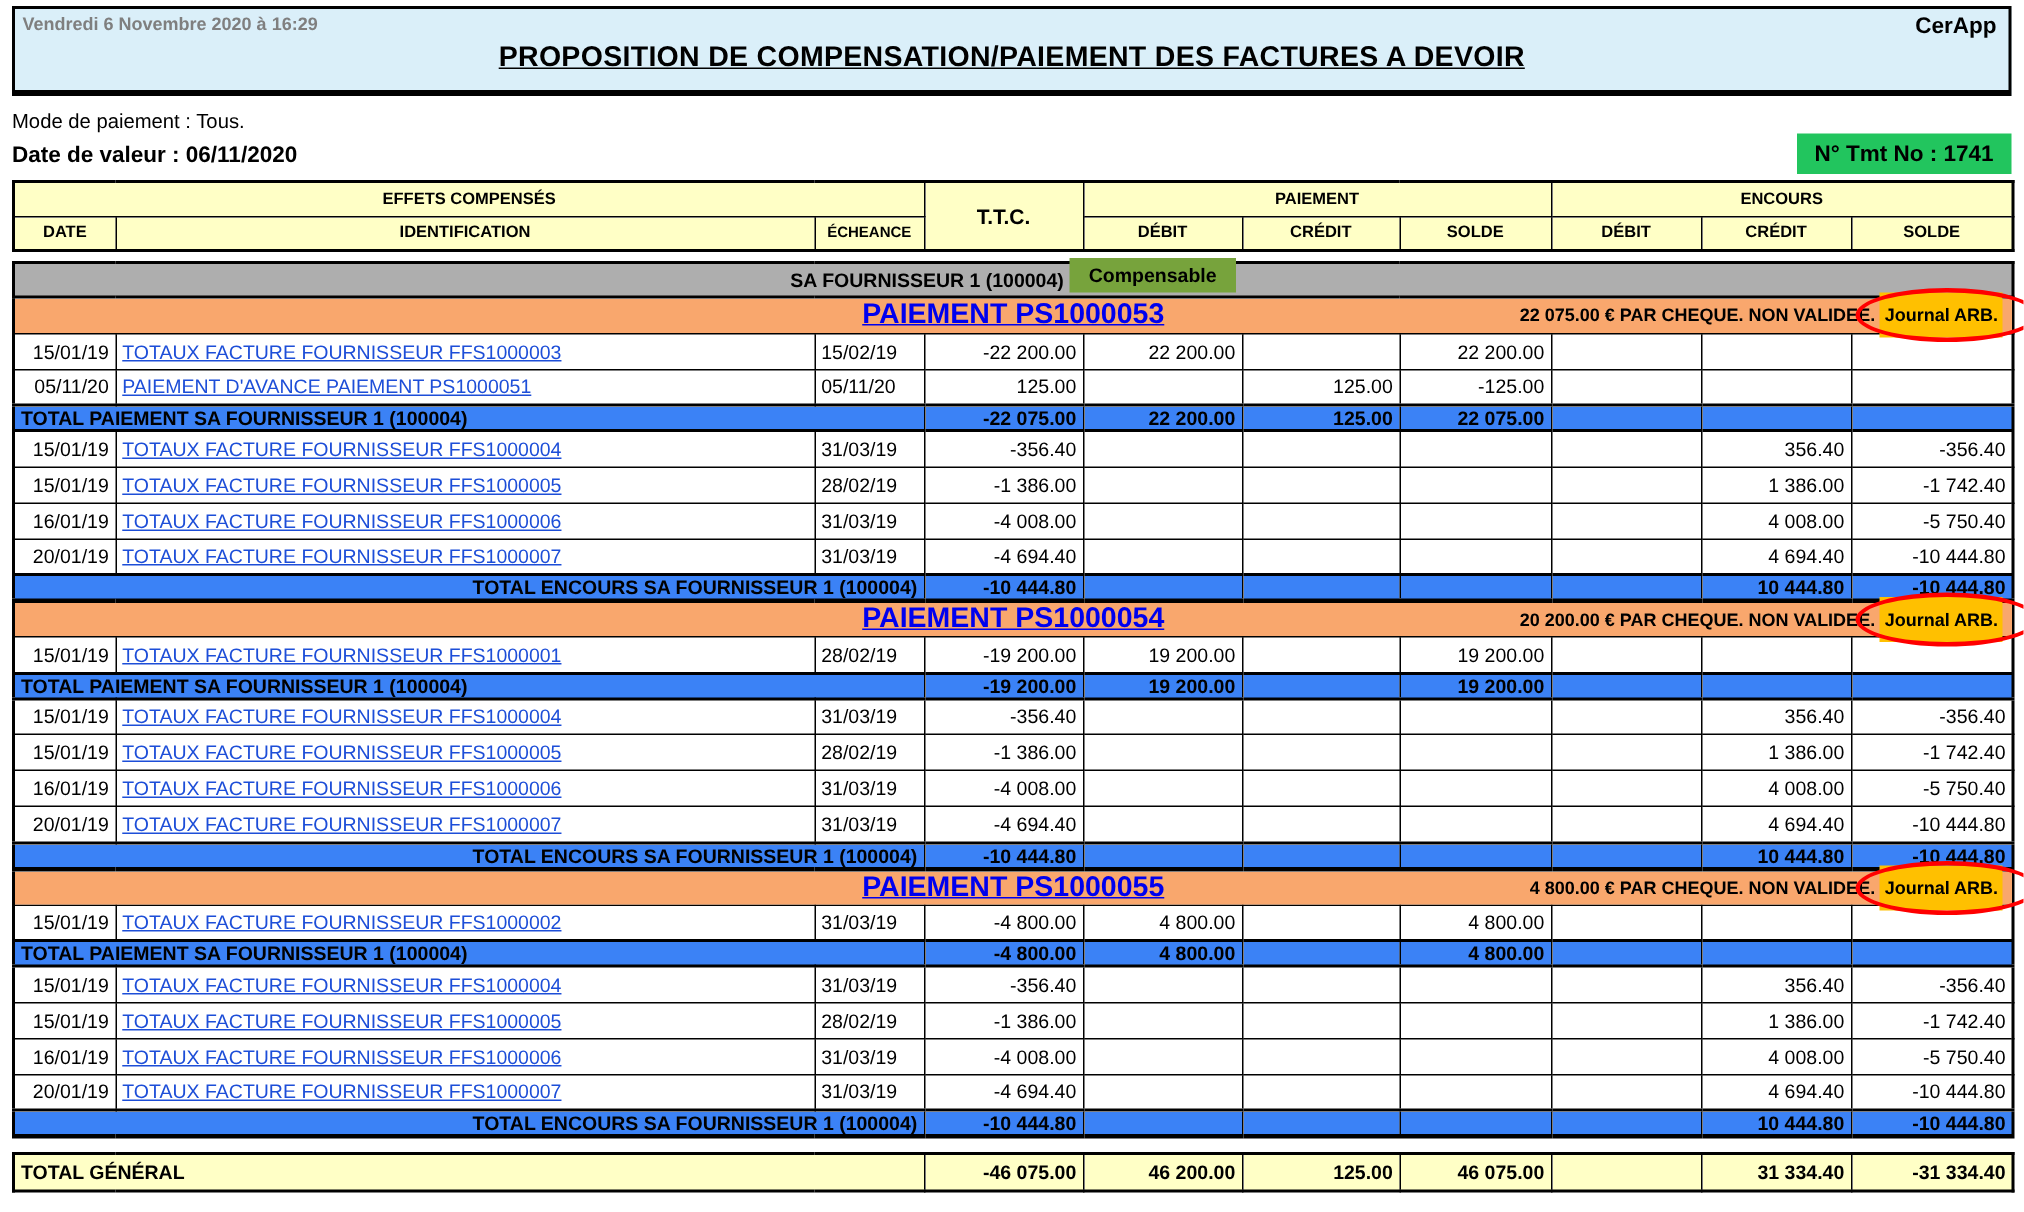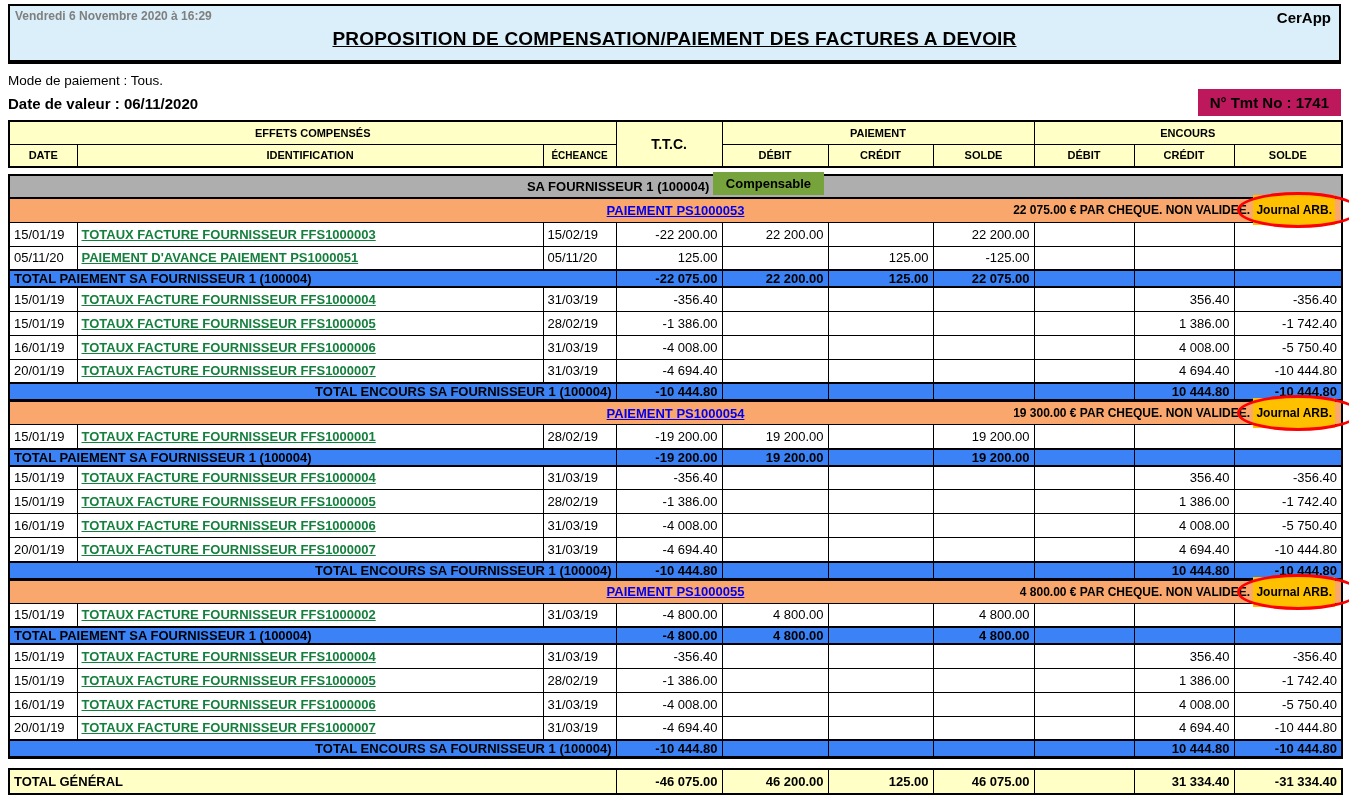--- a/index.html
+++ b/index.html
@@ -12,40 +12,40 @@
                border-bottom: 4px solid #000; }
   .timestamp { position: absolute; top: 3px; left: 5px; color: #7f7f7f; font-weight: bold; font-size: 12px; }
   .app-name { position: absolute; top: 3px; right: 8px; font-weight: bold; font-size: 15px; }
   .report-title { text-align: center; font-weight: bold; font-size: 19px; text-decoration: underline;
                   padding-top: 22px; letter-spacing: 0.2px; }
 
   
   .subheader { position: relative; margin-top: 9px; }
   .mode-line { font-size: 13.5px; margin-bottom: 7px; }
   .date-line { font-size: 15px; font-weight: bold; margin-bottom: 8px; }
-  .tmt-box { position: absolute; right: 0; top: 16px; background: #be185d; font-weight: bold;
+  .tmt-box { position: absolute; right: 0; top: 16px; background: #22c55e; font-weight: bold;
              font-size: 15px; padding: 5px 12px; text-align: center; }
 
   
   table.grid { border-collapse: collapse; table-layout: fixed; width: 1333px; }
   table.grid td, table.grid th { border: 1px solid #000; overflow: hidden; white-space: nowrap; padding: 0 4px; }
   .header-table { border: 2px solid #000; }
   .header-table th { background: #ffffc6; font-size: 11px; height: 23px; text-align: center; font-weight: bold; }
   .header-table .h-ech { font-size: 10px; }
   .header-table .h-ttc { font-size: 14px; }
 
   .body-table { margin-top: 6px; border: 2px solid #000; }
   .body-table td { height: 24px; font-size: 13px; background: #fff; }
-  td.c-date { text-align: left; padding-left: 6px; }
+  td.c-date { text-align: right; padding-left: 6px; }
   td.c-id   { text-align: left; padding-left: 8px; }
   td.c-ech  { text-align: left; padding-left: 6px; }
   td.num    { text-align: right; padding-right: 5px; }
 
-  a.doc-link { color: #15803d; text-decoration: underline; cursor: pointer; font-weight: bold; }
-  a.pay-link { color: #0000ee; text-decoration: underline; font-weight: bold; font-size: 13px; cursor: pointer; }
+  a.doc-link { color: #1d4ed8; text-decoration: underline; cursor: pointer; }
+  a.pay-link { color: #0000ee; text-decoration: underline; font-weight: bold; font-size: 19px; cursor: pointer; }
 
   tr.supplier-band td { background: #aeaeae; border: 2px solid #000; text-align: center;
                         height: 23px; overflow: visible; }
   .sup-name { font-weight: bold; font-size: 13px; }
   .sup-badge { display: inline-block; background: #77a33c; font-weight: bold; font-size: 13px;
                padding: 4px 13px; margin-top: -7px; margin-bottom: -3px;
                vertical-align: middle; position: relative; top: -2px; }
 
   tr.pay-band td { background: #f9a76d; border-top: 2px solid #000; border-bottom: 1px solid #000;
                    text-align: center; position: relative; height: 24px; overflow: visible; }
@@ -238,21 +238,21 @@
       <td class="num"></td>
       <td class="num"></td>
       <td class="num">10 444.80</td>
       <td class="num">-10 444.80</td>
     </tr>
 
     <tr class="pay-band">
       <td colspan="10">
         <a class="pay-link" href="#">PAIEMENT PS1000054</a>
         <span class="band-note">
-          <span>19 300.00 € PAR CHEQUE. NON VALIDEE.</span>
+          <span>20 200.00 € PAR CHEQUE. NON VALIDEE.</span>
           <span class="journal-wrap">
             <span class="journal-hl">Journal ARB.</span>
             <span class="red-ellipse"></span>
           </span>
         </span>
       </td>
     </tr>
     <tr class="data-row">
       <td class="c-date">15/01/19</td>
       <td class="c-id"><a class="doc-link" href="#">TOTAUX FACTURE FOURNISSEUR FFS1000001</a></td>

